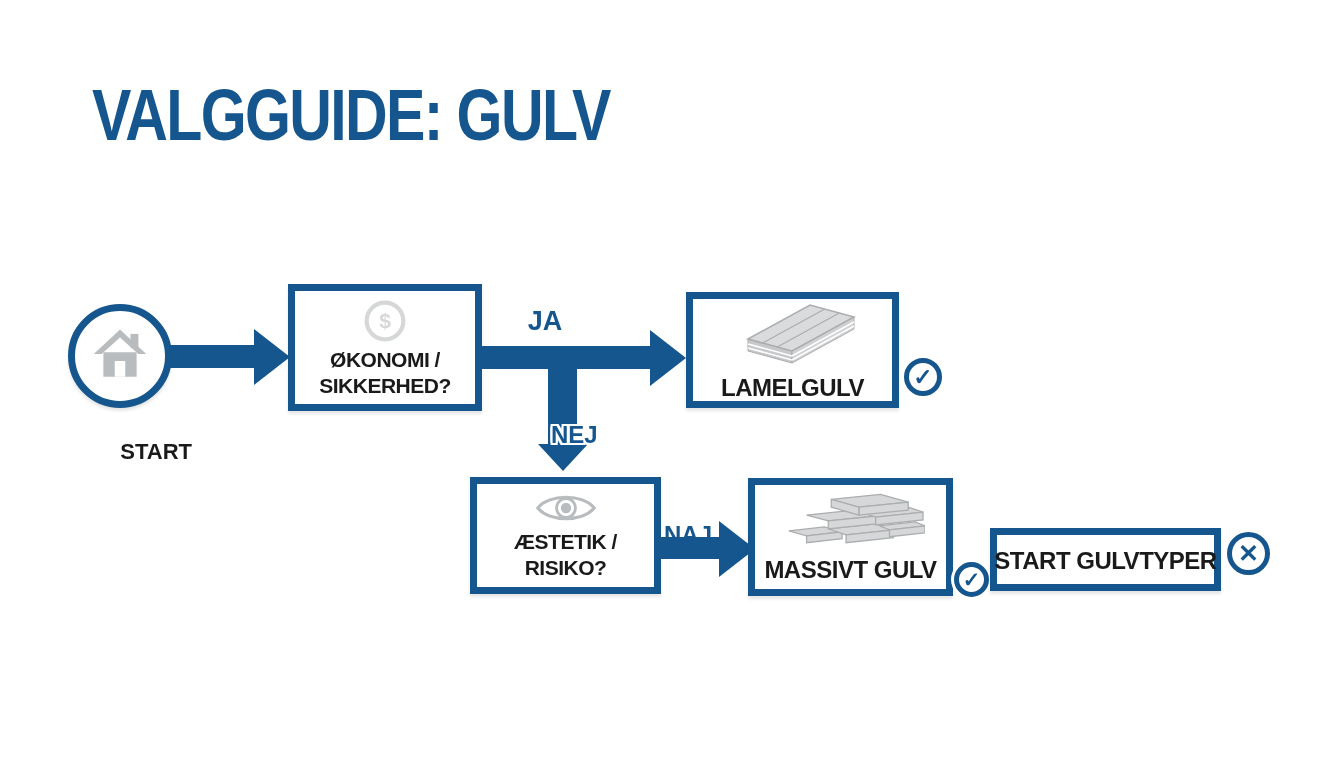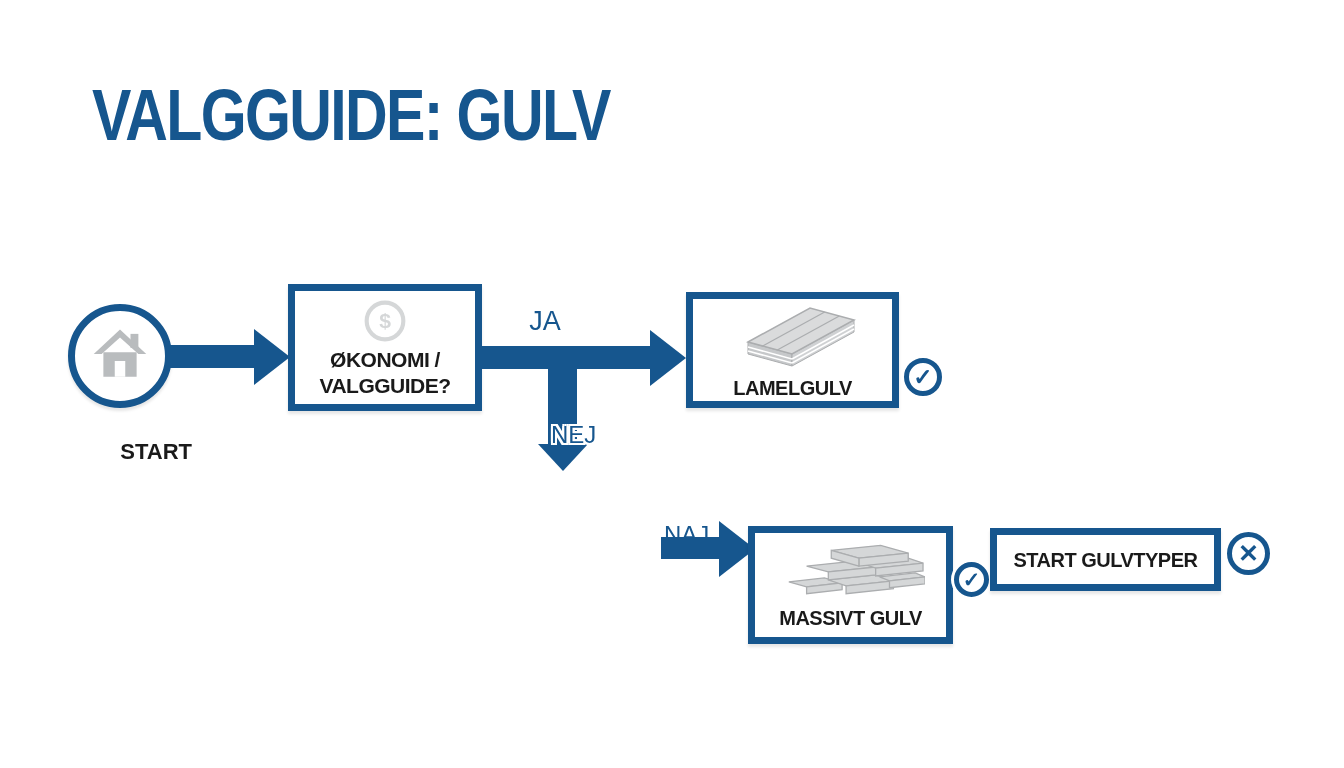--- a/index.html
+++ b/index.html
@@ -34,48 +34,48 @@
     font-size:22px;font-weight:700;color:var(--text-dark);letter-spacing:0;margin-top:20px;
   }
   .flow-box{
     position:absolute;background:#fff;border:7px solid var(--accent);
     display:flex;flex-direction:column;align-items:center;justify-content:center;
     box-shadow:0 3px 3px rgba(0,0,0,.10);
   }
   .box-okonomi{left:288px;top:284px;width:194px;height:127px;padding-top:2px;}
   .box-lamel{left:686px;top:292px;width:213px;height:116px;}
   .box-aestetik{left:470px;top:477px;width:191px;height:117px;}
-  .box-massiv{left:748px;top:478px;width:205px;height:118px;margin-top:48px;}
+  .box-massiv{left:748px;top:478px;width:205px;height:118px;}
   .box-andre{left:990px;top:528px;width:231px;height:63px;}
   .box-text{
     font-size:21px;font-weight:700;color:var(--text-dark);
     text-align:right;line-height:1.22;letter-spacing:-0.5px;white-space:nowrap;
   }
-  .result-text{font-size:20px;margin-top:2px;}
+  .result-text{font-size:24px;margin-top:2px;}
   .box-icon{line-height:0;margin-bottom:4px;}
 
   
   .shaft{position:absolute;background:var(--accent);}
   .head-right{position:absolute;width:0;height:0;
     border-top:28px solid transparent;border-bottom:28px solid transparent;
     border-left:36px solid var(--accent);}
   .head-down{position:absolute;width:0;height:0;
     border-left:25px solid transparent;border-right:25px solid transparent;
     border-top:27px solid var(--accent);}
   .shaft-start{left:170px;top:345px;width:86px;height:23px;}
   .headp-start{left:254px;top:329px;}
   .shaft-ja{left:482px;top:346px;width:170px;height:23px;}
   .headp-ja{left:650px;top:330px;}
   .shaft-nej{left:548px;top:357px;width:29px;height:88px;}
   .headp-nej{left:538px;top:444px;}
   .shaft-naj{left:661px;top:537px;width:60px;height:22px;}
   .headp-naj{left:719px;top:521px;}
 
   .edge-label{
-    position:absolute;font-weight:400;color:var(--accent);white-space:nowrap;
+    position:absolute;font-weight:700;color:var(--accent);white-space:nowrap;
   }
   .label-ja{left:520px;top:306px;width:50px;text-align:center;font-size:27px;}
   .label-nej{left:551px;top:421px;font-size:24px;}
   .label-naj{left:664px;top:499px;font-size:24px;margin-top:22px;}
   .outlined{
     text-shadow:-2px -2px 0 #fff,2px -2px 0 #fff,-2px 2px 0 #fff,2px 2px 0 #fff,
                  0 -2px 0 #fff,0 2px 0 #fff,-2px 0 0 #fff,2px 0 0 #fff;
   }
 
   
@@ -111,21 +111,21 @@
   <div class="head-right headp-start"></div>
 
   <div class="flow-box box-okonomi">
     <span class="box-icon">
       <svg width="44" height="44" viewBox="0 0 48 48">
         <circle cx="24" cy="24" r="20" fill="none" stroke="var(--icon-gray-light)" stroke-width="4.5"></circle>
         <text x="24" y="32" text-anchor="middle" font-size="23" font-weight="bold" fill="var(--icon-gray-light)" font-family="Liberation Sans, sans-serif">$</text>
       </svg>
     </span>
     <div class="box-text">ØKONOMI /</div>
-    <div class="box-text">VALGGUIDE?</div>
+    <div class="box-text">SIKKERHED?</div>
   </div>
 
   <div class="edge-label label-ja">JA</div>
   <div class="shaft shaft-ja"></div>
   <div class="head-right headp-ja"></div>
 
   <div class="shaft shaft-nej"></div>
   <div class="head-down headp-nej"></div>
   <div class="edge-label label-nej outlined">NEJ</div>
 
@@ -140,20 +140,31 @@
         <line x1="74" y1="63" x2="136" y2="29" stroke="#fff" stroke-width="1.5"></line>
         <polygon points="30,42 92,8 136,20 74,54" fill="#DADBDC" stroke="var(--icon-gray-line)" stroke-width="1.5"></polygon>
         <line x1="44.7" y1="46" x2="106.7" y2="12" stroke="var(--icon-gray-line)" stroke-width="1.2"></line>
         <line x1="59.3" y1="50" x2="121.3" y2="16" stroke="var(--icon-gray-line)" stroke-width="1.2"></line>
       </svg>
     </span>
     <div class="box-text result-text">LAMELGULV</div>
   </div>
   <div class="status-circle check-lamel">✓</div>
 
+  <div class="flow-box box-aestetik">
+    <span class="box-icon">
+      <svg width="62" height="34" viewBox="0 0 66 36">
+        <path d="M3,18 C15,3 51,3 63,18 C51,33 15,33 3,18 Z" fill="none" stroke="var(--icon-gray)" stroke-width="3.5"></path>
+        <circle cx="33" cy="18" r="10" fill="none" stroke="var(--icon-gray)" stroke-width="3"></circle>
+        <circle cx="33" cy="18" r="5.5" fill="var(--icon-gray)"></circle>
+      </svg>
+    </span>
+    <div class="box-text">ÆSTETIK /</div>
+    <div class="box-text">RISIKO?</div>
+  </div>
 
   <div class="edge-label label-naj outlined">NAJ</div>
   <div class="shaft shaft-naj"></div>
   <div class="head-right headp-naj"></div>
 
   <div class="flow-box box-massiv">
     <span class="box-icon">
       <svg width="148" height="60" viewBox="0 0 150 60">
         <g fill="var(--icon-gray-light)" stroke="var(--icon-gray-line)" stroke-width="1.3">
           <polygon points="12,42 48,38 66,43 30,47"></polygon>

